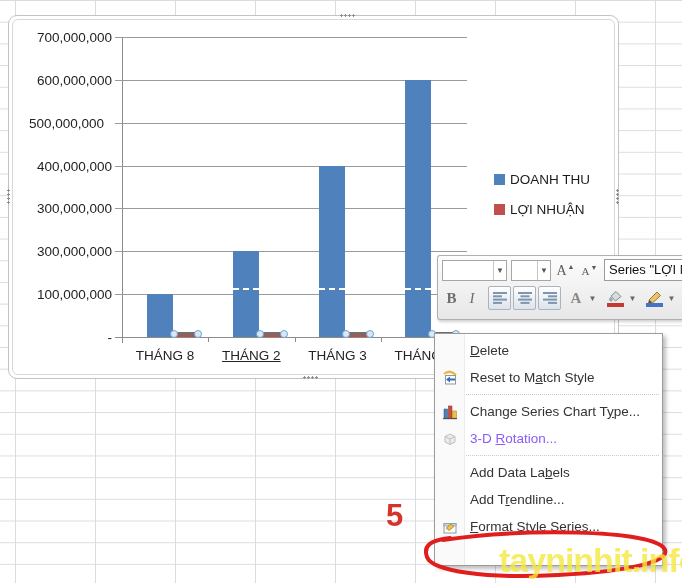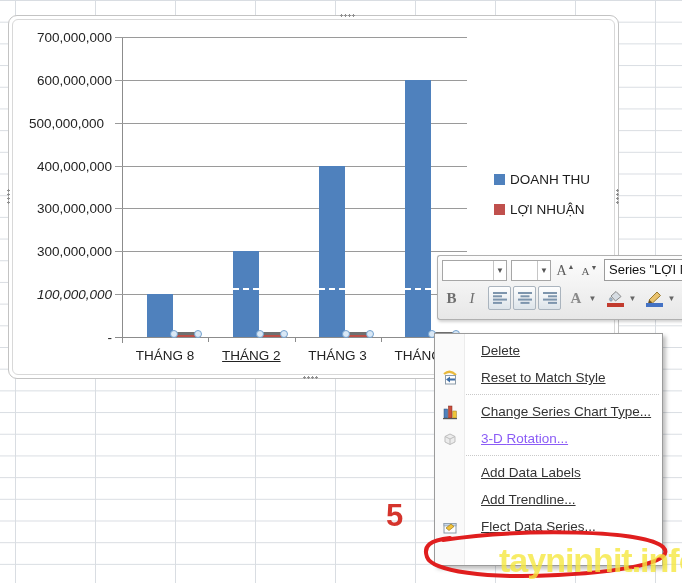--- a/index.html
+++ b/index.html
@@ -49,21 +49,21 @@
   .drop-arr{position:absolute;width:11px;height:24px;display:flex;align-items:center;justify-content:center;font-size:8px;color:#666;}
   .element-box{position:absolute;left:166px;top:3px;width:79px;height:22px;background:#fff;border:1px solid #9c9c9c;
     box-sizing:border-box;font-size:13px;color:#111;padding:2px 0 0 4px;white-space:nowrap;overflow:hidden;}
 
   
   #context-menu{position:absolute;left:434px;top:333px;width:229px;height:233px;background:#fff;
     border:1px solid #9b9b9b;box-shadow:3px 3px 4px rgba(0,0,0,.25);box-sizing:border-box;padding-top:3px;}
   #context-menu .gutter{position:absolute;left:0;top:0;bottom:0;width:29px;background:#fafafa;border-right:1px solid #ececec;}
   .menu-item{position:relative;height:27px;display:flex;align-items:center;font-size:13.5px;color:#333;}
   .menu-item .icon-slot{width:29px;display:flex;align-items:center;justify-content:center;flex:0 0 29px;}
-  .menu-item .lbl{padding-left:17px;white-space:nowrap;text-decoration:underline;}
+  .menu-item .lbl{padding-left:6px;white-space:nowrap;}
   .menu-item.disabled .lbl{color:#8b5cf6;}
   .menu-item .u-char{text-decoration:underline;}
   .menu-sep{height:7px;display:flex;align-items:center;margin:0 3px 0 3px;}
   .menu-sep .line{border-top:1px dotted #c9c9c9;width:100%;height:0;}
 
   
   #step-number{position:absolute;left:386px;top:498px;font-size:31px;font-weight:bold;color:#d5342c;}
   #highlight-ellipse{position:absolute;inset:0;pointer-events:none;}
   #watermark{position:absolute;left:499px;top:541px;font-size:34px;font-weight:bold;
     color:#f6e840;opacity:.8;letter-spacing:-1px;white-space:nowrap;}
@@ -102,21 +102,21 @@
       <div class="gridline" style="left: 115px; top: 165.571px; width: 352px;"></div>
       <div class="gridline" style="left: 115px; top: 208.429px; width: 352px;"></div>
       <div class="gridline" style="left: 115px; top: 251.286px; width: 352px;"></div>
       <div class="gridline" style="left: 115px; top: 294.143px; width: 352px;"></div>
       <div class="y-label" style="left: 20px; top: 37px;">700,000,000</div>
       <div class="y-label" style="left: 20px; top: 79.8571px;">600,000,000</div>
       <div class="y-label" style="left: 12px; top: 122.714px;">500,000,000</div>
       <div class="y-label" style="left: 20px; top: 165.571px;">400,000,000</div>
       <div class="y-label" style="left: 20px; top: 208.429px;">300,000,000</div>
       <div class="y-label" style="left: 20px; top: 251.286px;">300,000,000</div>
-      <div class="y-label" style="left: 20px; top: 294.143px; font-style: italic;">100,000,000</div>
+      <div class="y-label" style="left: 20px; top: 294.143px;">100,000,000</div>
       <div class="y-label" style="left: 20px; top: 337px;">-</div>
       <div class="tick" style="left: 122px; top: 337px;"></div>
       <div class="tick" style="left: 208.25px; top: 337px;"></div>
       <div class="tick" style="left: 294.5px; top: 337px;"></div>
       <div class="tick" style="left: 380.75px; top: 337px;"></div>
       <div class="tick" style="left: 467px; top: 337px;"></div>
       <div class="bar-blue" style="left: 146.5px; top: 294.143px; width: 26px; height: 42.8571px; background: rgb(79, 129, 189);"></div>
       <div class="bar-blue" style="left: 232.75px; top: 251.286px; width: 26px; height: 85.7143px; background: rgb(79, 129, 189);"></div>
       <div class="bar-dash" style="left: 232.75px; top: 288px; width: 26px;"></div>
       <div class="bar-blue" style="left: 319px; top: 165.571px; width: 26px; height: 171.429px; background: rgb(79, 129, 189);"></div>
@@ -282,21 +282,21 @@
     </div>
 
     <div class="menu-item">
       <span class="icon-slot">
         <svg width="16" height="16">
           <rect x="2" y="4.5" width="12" height="9.5" fill="#fdfdfd" stroke="#8b9aa8" stroke-width="1"></rect>
           <rect x="2" y="4.5" width="12" height="2.4" fill="#c7d7ea" stroke="#8b9aa8" stroke-width=".7"></rect>
           <path d="M4 9 l5 -4 l3 2.5 l-5 4 z" fill="#f2c23a" stroke="#9a7a1a" stroke-width=".7"></path>
         </svg>
       </span>
-      <span class="lbl"><span></span><span class="u-char">F</span><span>lect Data Series...</span></span>
+      <span class="lbl"><span></span><span class="u-char">F</span><span>ormat Style Series...</span></span>
     </div>
   </div>
 
   <div id="step-number">5</div>
   <svg id="highlight-ellipse" width="682" height="583">
     <path d="M 443 540 C 525 528, 645 530, 663 547 C 676 560, 636 571, 558 575 C 486 579, 432 571, 427 557 C 423 546, 430 540, 450 538" fill="none" stroke="#e01e1e" stroke-width="4" stroke-linecap="round"></path>
   </svg>
   <div id="watermark">tayninhit.info</div>
 
 </div>

